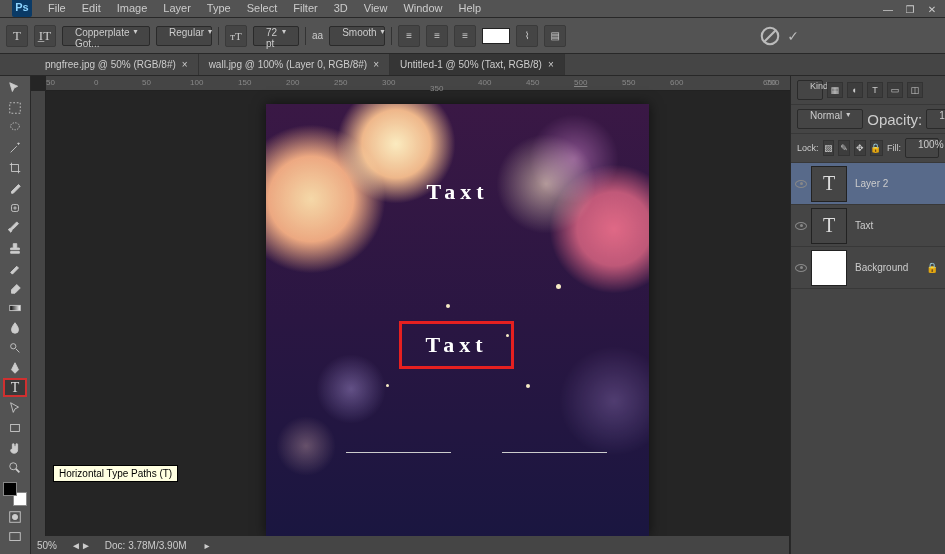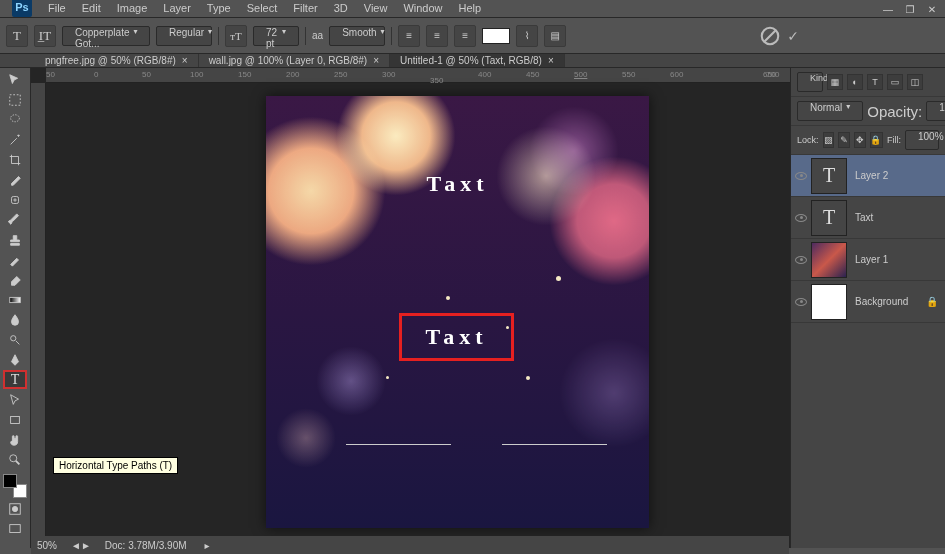--- a/index.html
+++ b/index.html
@@ -7,21 +7,21 @@
 .menubar{height:18px;background:#535353;display:flex;align-items:flex-end;padding-left:12px;border-bottom:1px solid #282828}
 .ps-logo{width:20px;height:20px;background:#0a3a66;color:#8dd4ff;font-weight:bold;font-size:11px;display:flex;align-items:center;justify-content:center;margin-right:8px;border-radius:2px}
 .menu-item{padding:3px 8px;cursor:pointer;font-size:11px}
 .win-controls{position:absolute;right:4px;top:2px;display:flex;gap:4px}
 .win-btn{width:18px;height:14px;display:flex;align-items:center;justify-content:center;cursor:pointer;font-size:10px}
 .options-bar{height:36px;background:#535353;border-bottom:1px solid #282828;display:flex;align-items:center;padding-left:6px;gap:6px}
 .opt-btn{width:22px;height:22px;border:1px solid #3a3a3a;background:#454545;display:flex;align-items:center;justify-content:center;cursor:pointer;border-radius:2px}
 .dropdown{height:20px;background:#454545;border:1px solid #2a2a2a;padding:0 12px;display:flex;align-items:flex-start;cursor:pointer;border-radius:2px}
 .dropdown .arrow{margin-left:4px;font-size:8px}
 .color-swatch{width:28px;height:16px;background:#fff;border:1px solid #222}
-.tabs{height:14px;background:#454545;border-bottom:1px solid #282828;display:flex;padding-left:35px}
+.tabs{height:22px;background:#454545;border-bottom:1px solid #282828;display:flex;padding-left:35px}
 .tab{padding:4px 10px;background:#454545;border-right:1px solid #333;cursor:pointer;color:#aaa;display:flex;align-items:center;gap:4px}
 .tab.active{background:#353535;color:#ddd}
 .tab .close{font-size:10px;margin-left:2px}
 .main{display:flex;height:480px}
 .toolbar{width:31px;background:#535353;border-right:1px solid #282828;display:flex;flex-direction:column;align-items:center;padding-top:2px;gap:1px}
 .tool{width:24px;height:19px;display:flex;align-items:center;justify-content:center;cursor:pointer;position:relative}
 .tool.selected{background:#3a3a3a;border:2px solid #d03030}
 .tool svg{width:14px;height:14px;fill:#ccc;stroke:#ccc}
 .colors-tool{margin-top:4px;position:relative;width:24px;height:24px}
 .fg-color{width:14px;height:14px;background:#000;border:1px solid #888;position:absolute;top:0;left:0}
@@ -357,27 +357,20 @@
           </div>
         <div class="layer-thumb text">
             <span class="T">T</span>
           </div>
         <span class="layer-name">Taxt</span>
       </div>
       <div class="layer">
         <div class="layer-vis">
             <div class="eye"></div>
           </div>
-        <div class="layer-thumb img"></div>
-        <span class="layer-name">Layer 1</span>
-      </div>
-      <div class="layer">
-        <div class="layer-vis">
-            <div class="eye"></div>
-          </div>
         <div class="layer-thumb"></div>
         <span class="layer-name">Background</span>
         <span class="layer-lock">🔒</span>
       </div>
     </div>
   </div>
 </div>
 
 <div class="status-bar">
   <span>50%</span>

